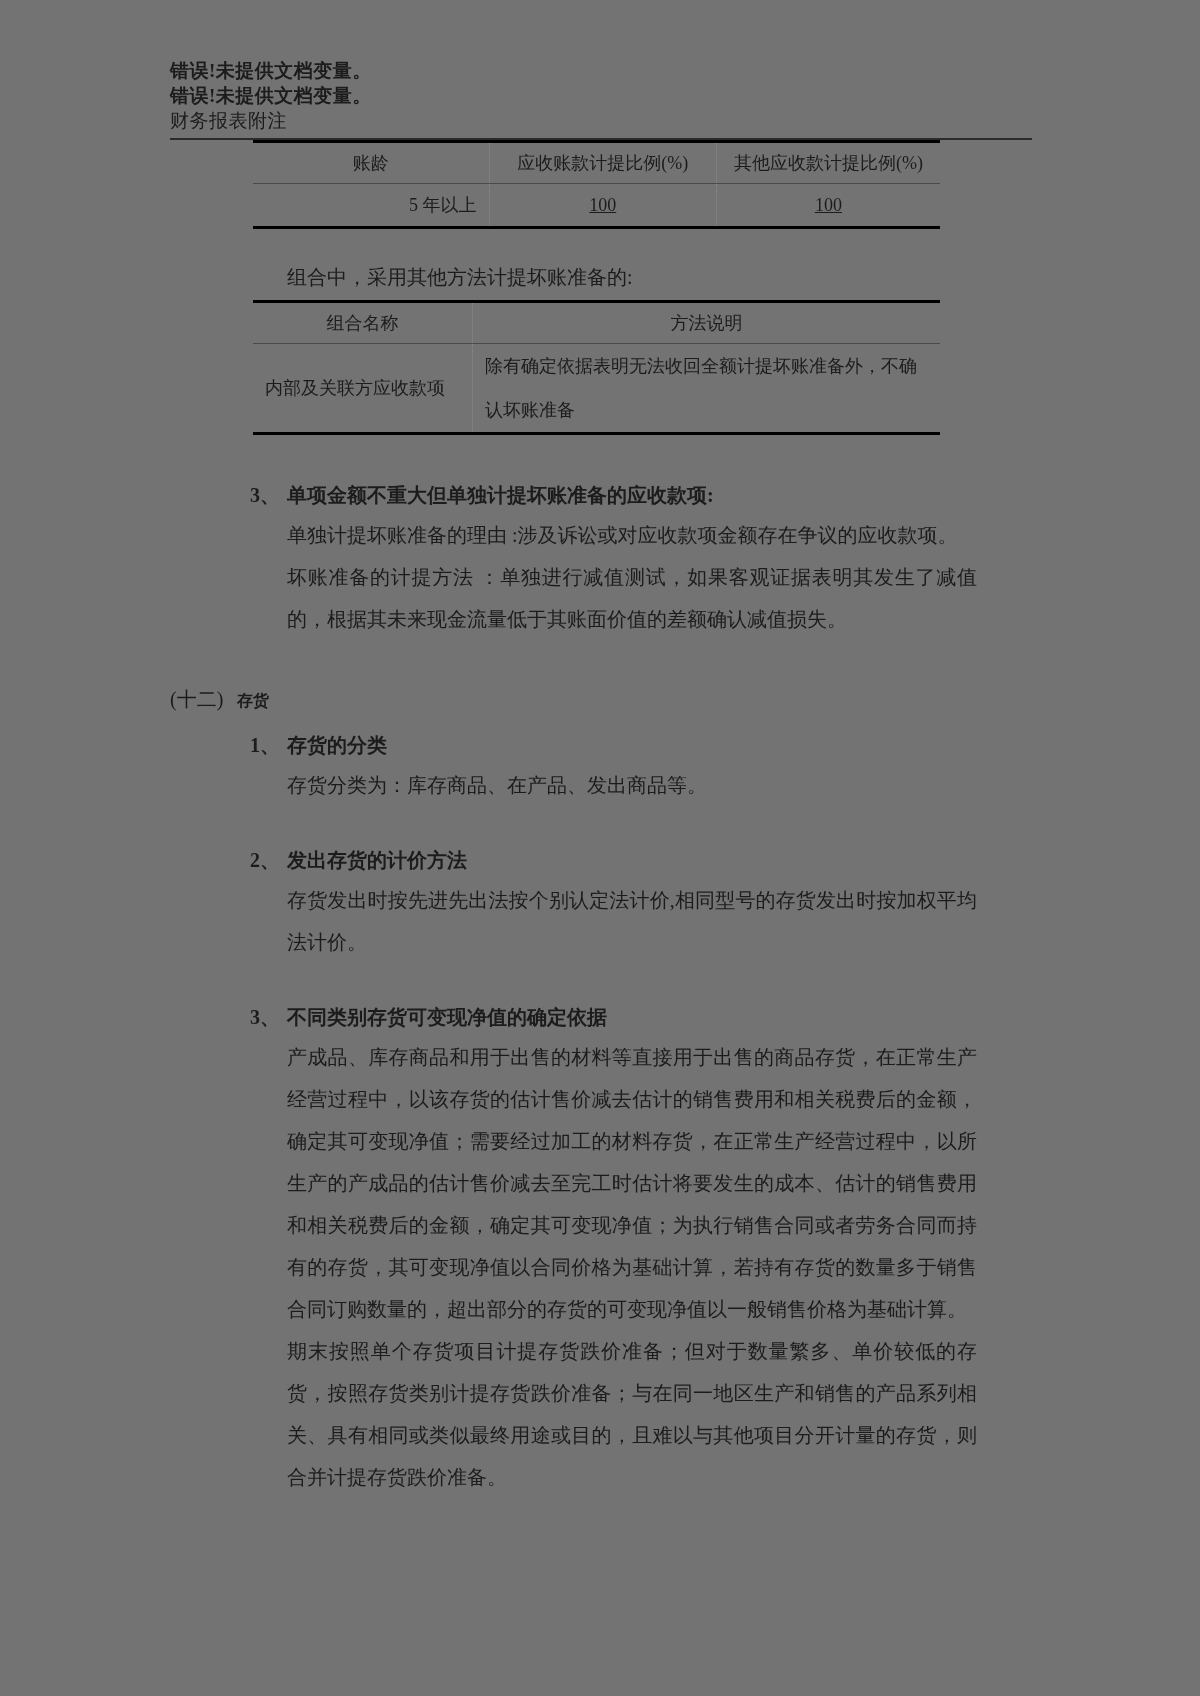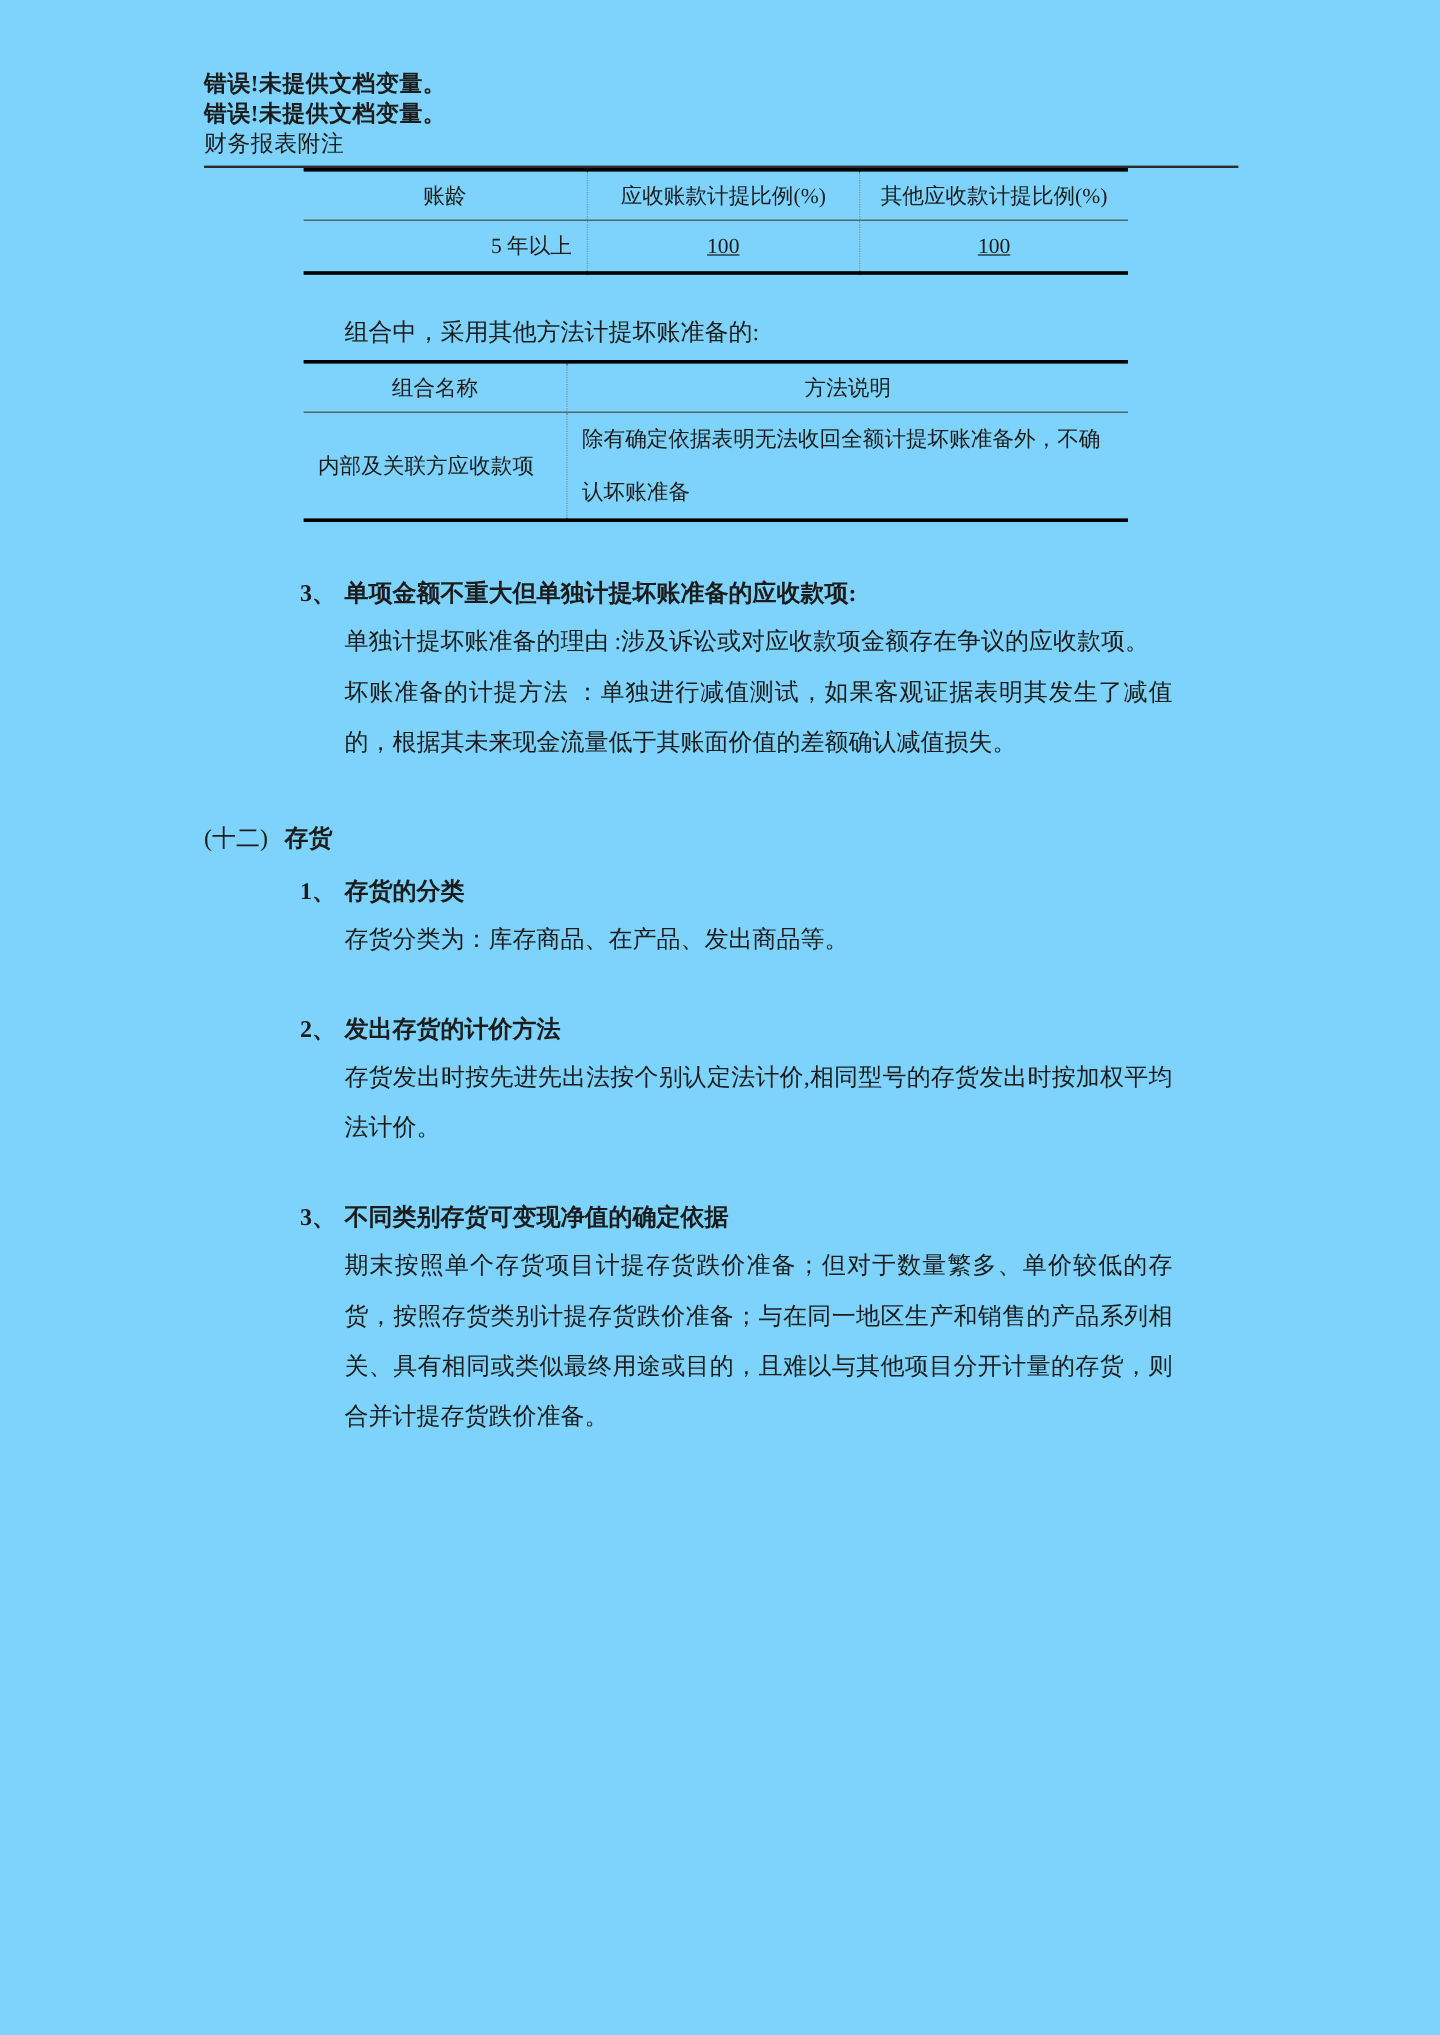--- a/index.html
+++ b/index.html
@@ -1,21 +1,21 @@
 <!DOCTYPE html>
 <html><head>
 <meta charset="utf-8">
 <style>
   html, body { margin: 0; padding: 0; background: #e8e8e8; }
   .page {
     position: relative;
     width: 1200px;
     height: 1696px;
     margin: 0 auto;
-    background: #7dd3fc;
+    background: #737373;
     color: #1c1c1c;
     font-family: "Liberation Serif", "DejaVu Serif", serif;
     overflow: hidden;
   }
 
   
   .hdr {
     margin: 58px 0 0 170px;
     width: 862px;
     border-bottom: 2px solid #2b2b2b;
@@ -76,21 +76,21 @@
     font-weight: bold;
     font-size: 20px;
     line-height: 28px;
   }
   .sec-title { font-weight: bold; font-size: 20px; line-height: 28px; text-align: right; }
 
   .sec3 { margin: 46px 0 0 250px; }
   .sec12 { margin: 44px 0 0 170px; }
   .sec12-head { display: flex; align-items: baseline; }
   .sec12-num { width: 67px; flex: 0 0 67px; font-size: 20px; line-height: 30px; }
-  .sec12-title { font-weight: bold; font-size: 20px; line-height: 30px; }
+  .sec12-title { font-weight: bold; font-size: 16px; line-height: 30px; }
 
   .sub-item { margin: 15px 0 0 80px; }
   .sub-item.gap { margin-top: 40px; }
 
   .para {
     margin: 5px 0 0 37px;
     width: 690px;
     font-size: 20px;
     line-height: 42px;
     text-align: justify;
@@ -179,18 +179,19 @@
         <p>存货发出时按先进先出法按个别认定法计价,相同型号的存货发出时按加权平均法计价。</p>
       </div>
     </div>
 
     <div class="sub-item gap">
       <div class="sec-head">
         <span class="sec-num">3、</span>
         <span class="sec-title">不同类别存货可变现净值的确定依据</span>
       </div>
       <div class="para">
+        <p>产成品、库存商品和用于出售的材料等直接用于出售的商品存货，在正常生产经营过程中，以该存货的估计售价减去估计的销售费用和相关税费后的金额，确定其可变现净值；需要经过加工的材料存货，在正常生产经营过程中，以所生产的产成品的估计售价减去至完工时估计将要发生的成本、估计的销售费用和相关税费后的金额，确定其可变现净值；为执行销售合同或者劳务合同而持有的存货，其可变现净值以合同价格为基础计算，若持有存货的数量多于销售合同订购数量的，超出部分的存货的可变现净值以一般销售价格为基础计算。</p>
         <p>期末按照单个存货项目计提存货跌价准备；但对于数量繁多、单价较低的存货，按照存货类别计提存货跌价准备；与在同一地区生产和销售的产品系列相关、具有相同或类似最终用途或目的，且难以与其他项目分开计量的存货，则合并计提存货跌价准备。</p>
       </div>
     </div>
   </div>
 
 </div>
 
 </body></html>

